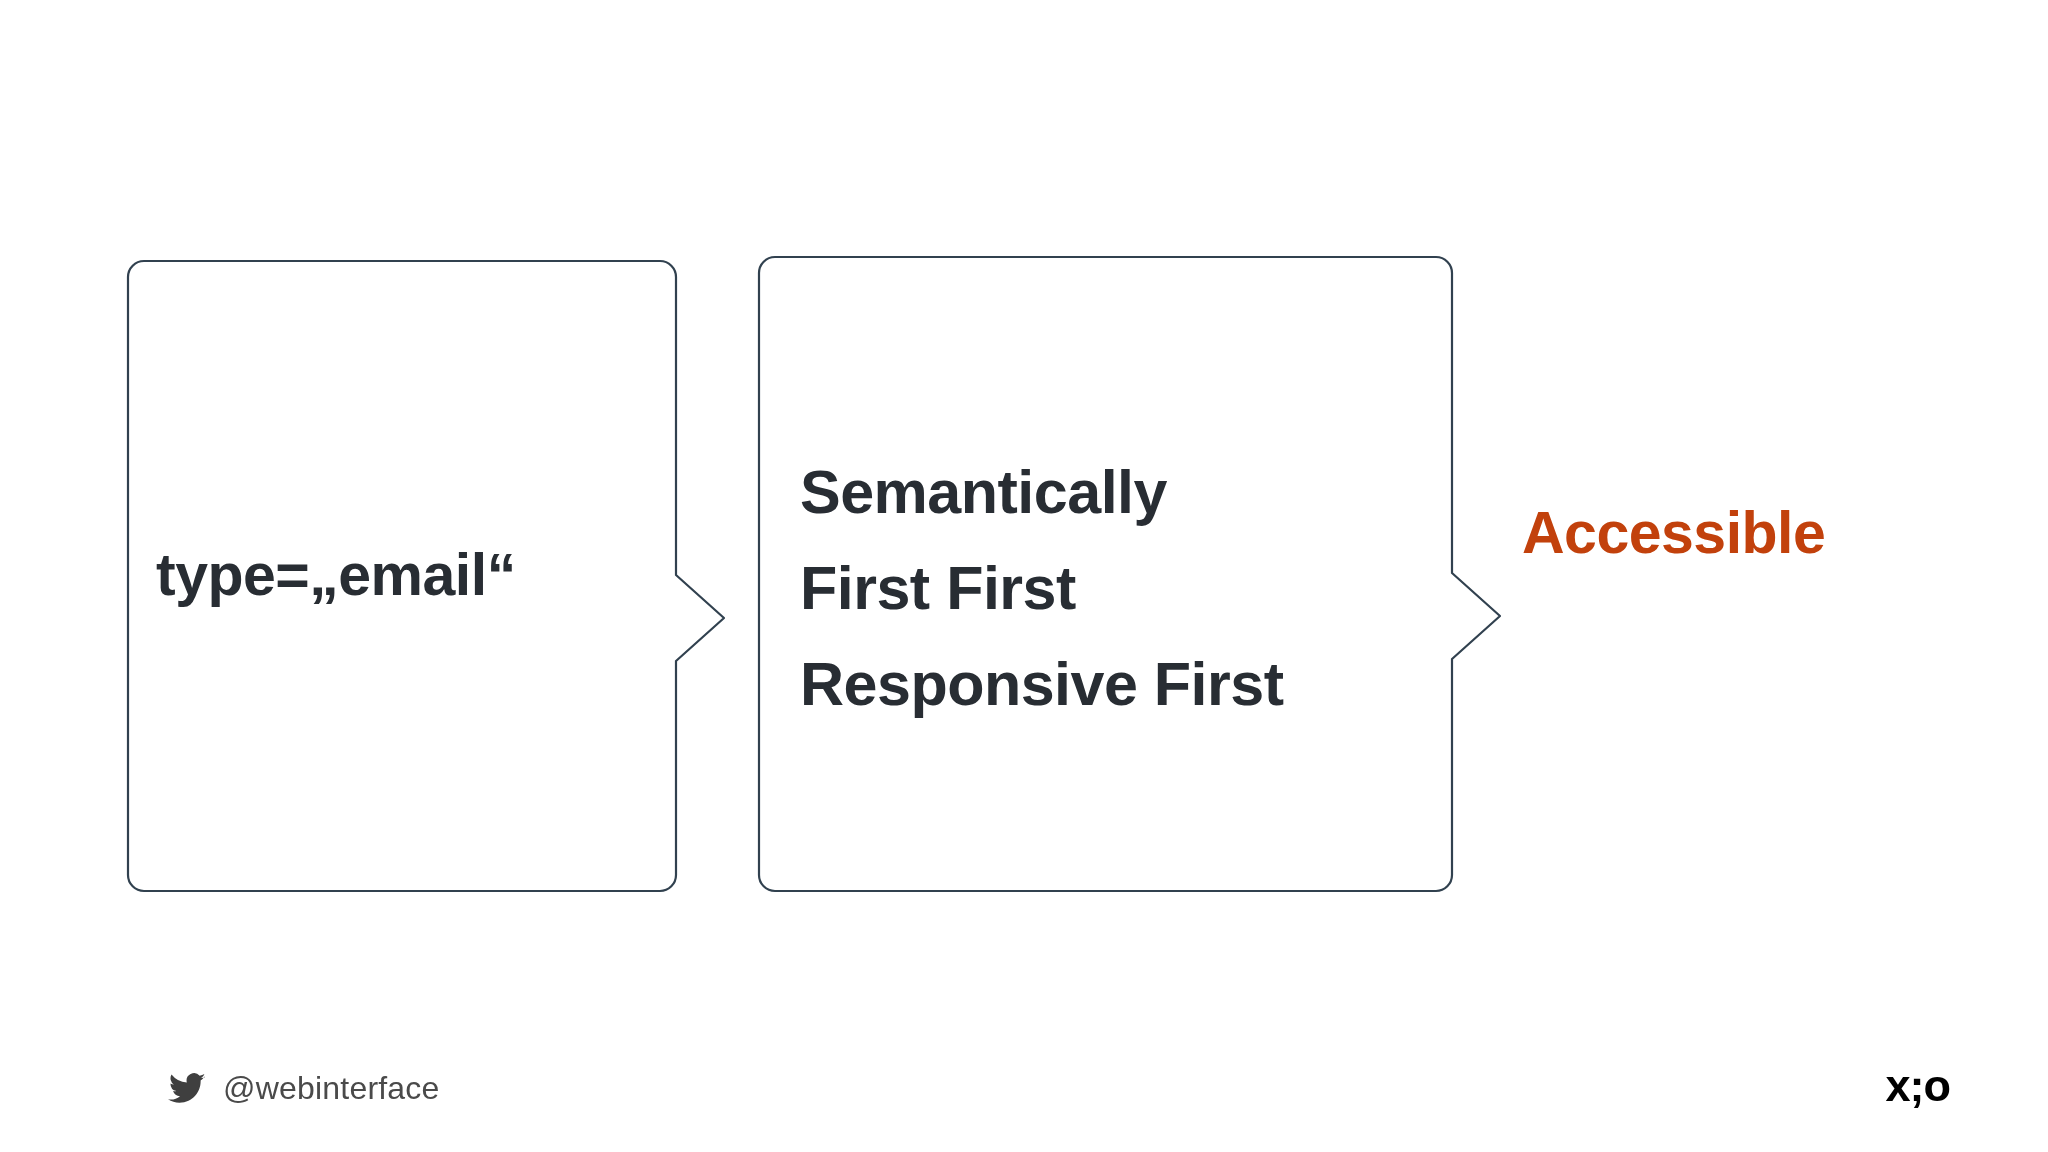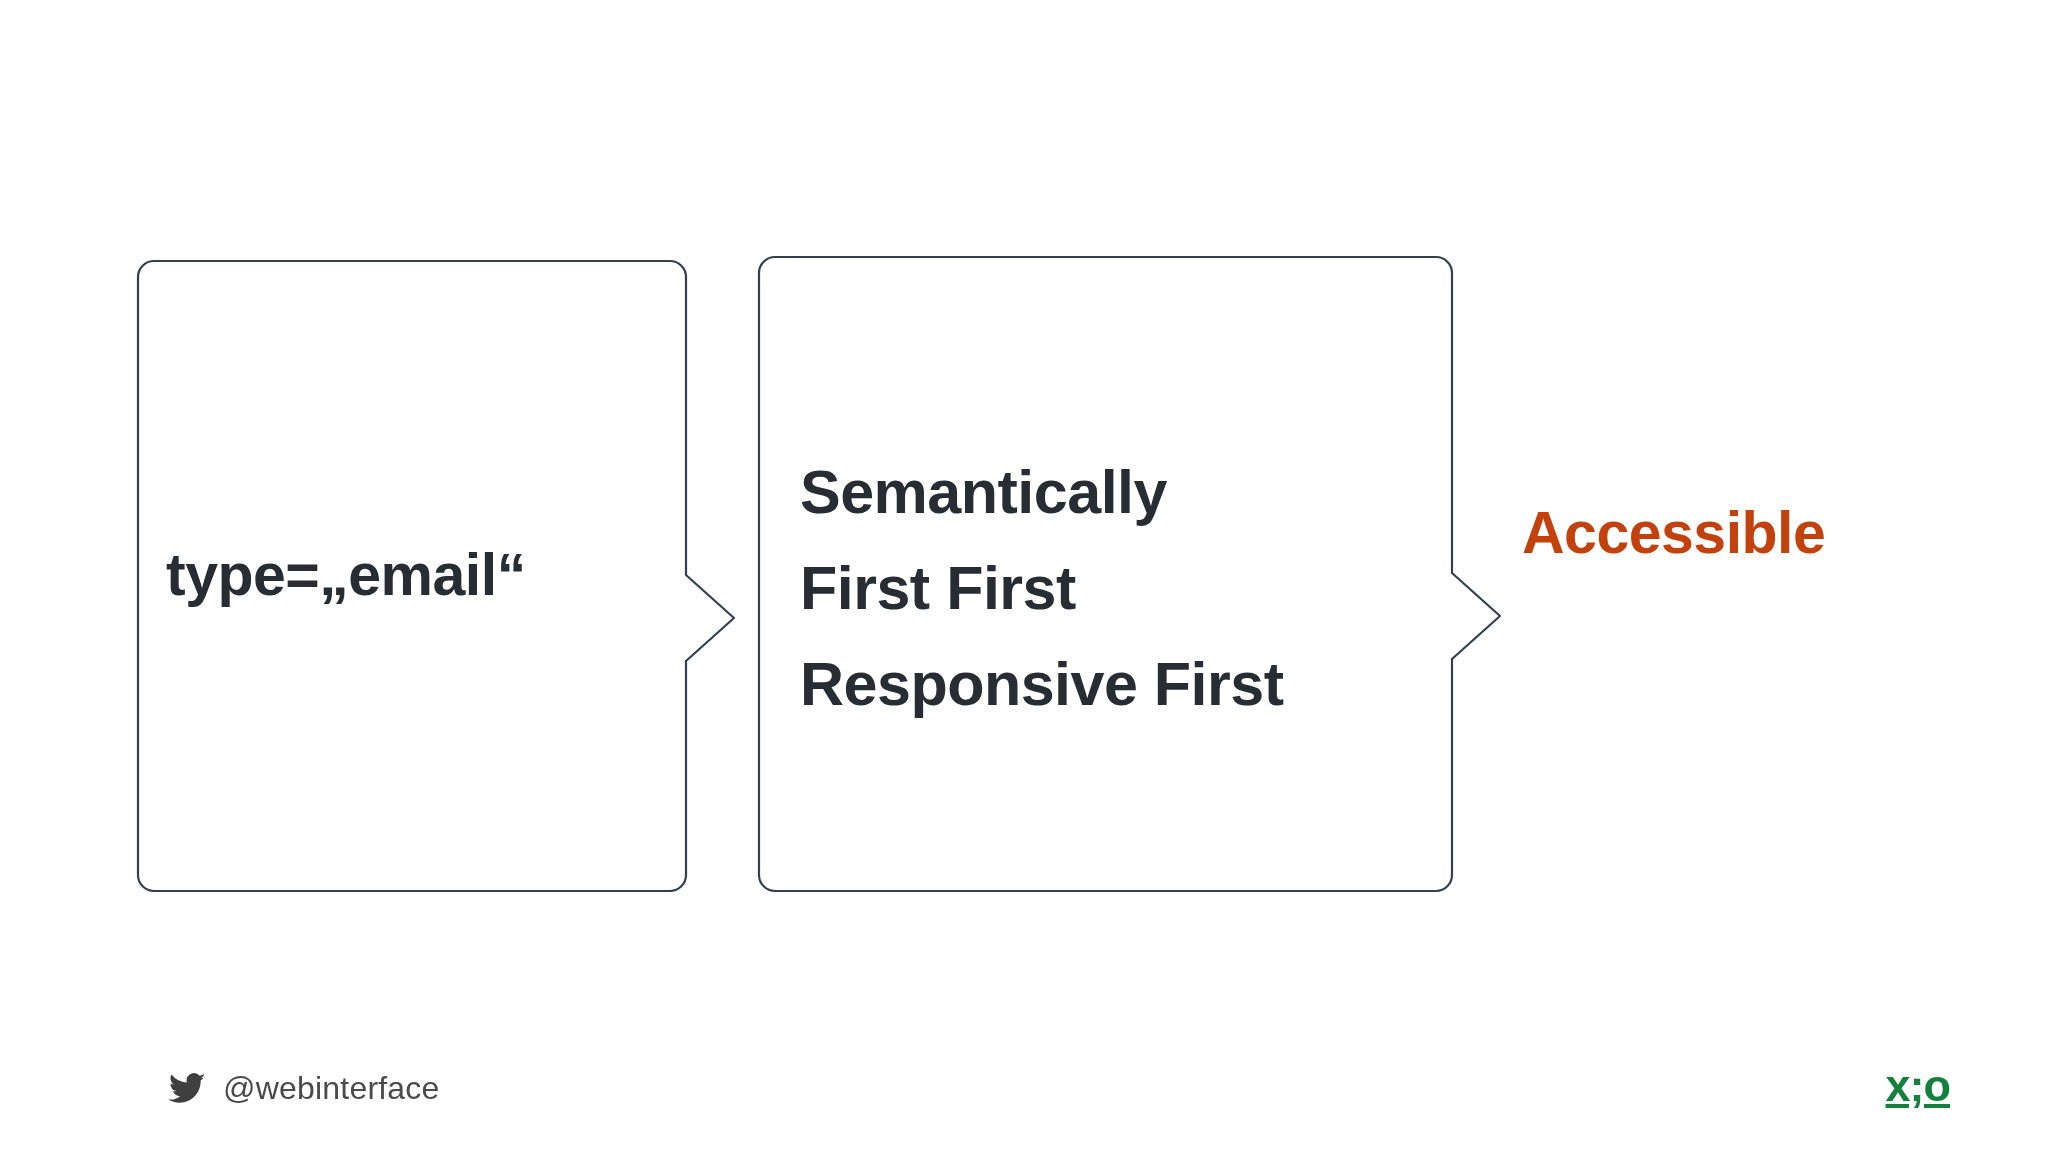--- a/index.html
+++ b/index.html
@@ -34,21 +34,21 @@
     left: 0;
     top: 0;
     bottom: 0;
     display: flex;
     flex-direction: column;
     justify-content: center;
   }
 
   
   #box-one {
-    left: 137px;
+    left: 127px;
     top: 260px;
     width: 600px;   
     height: 632px;
   }
   #box-one .box-body {
     width: 550px;
     padding-left: 29px;
     gap: 44px;
   }
 
@@ -168,17 +168,17 @@
 
   <div id="footer-handle">
     <span>
       <svg class="bird-icon" width="38" height="32" viewBox="0 0 24 20" aria-hidden="true">
         <path fill="#3F3F3F" d="M23.64 2.37a9.4 9.4 0 0 1-2.7.74A4.72 4.72 0 0 0 23 .52a9.43 9.43 0 0 1-2.99 1.14A4.7 4.7 0 0 0 11.9 5.9 13.35 13.35 0 0 1 2.22.86a4.7 4.7 0 0 0 1.46 6.28 4.66 4.66 0 0 1-2.13-.59v.06a4.71 4.71 0 0 0 3.77 4.61 4.72 4.72 0 0 1-2.12.08 4.71 4.71 0 0 0 4.4 3.27A9.45 9.45 0 0 1 0 16.52a13.31 13.31 0 0 0 7.22 2.12c8.66 0 13.4-7.18 13.4-13.4l-.01-.61a9.57 9.57 0 0 0 2.35-2.44z"></path>
       </svg>
     </span>
     <span class="handle-text" style="color: rgb(74, 74, 74);">@webinterface</span>
   </div>
 
-  <div id="brand-logo" style="color: #15803d; text-decoration: underline;">
+  <div id="brand-logo" style="color: #000000;">
     <span>x;o</span>
   </div>
 
 </div>
 
 </body></html>

